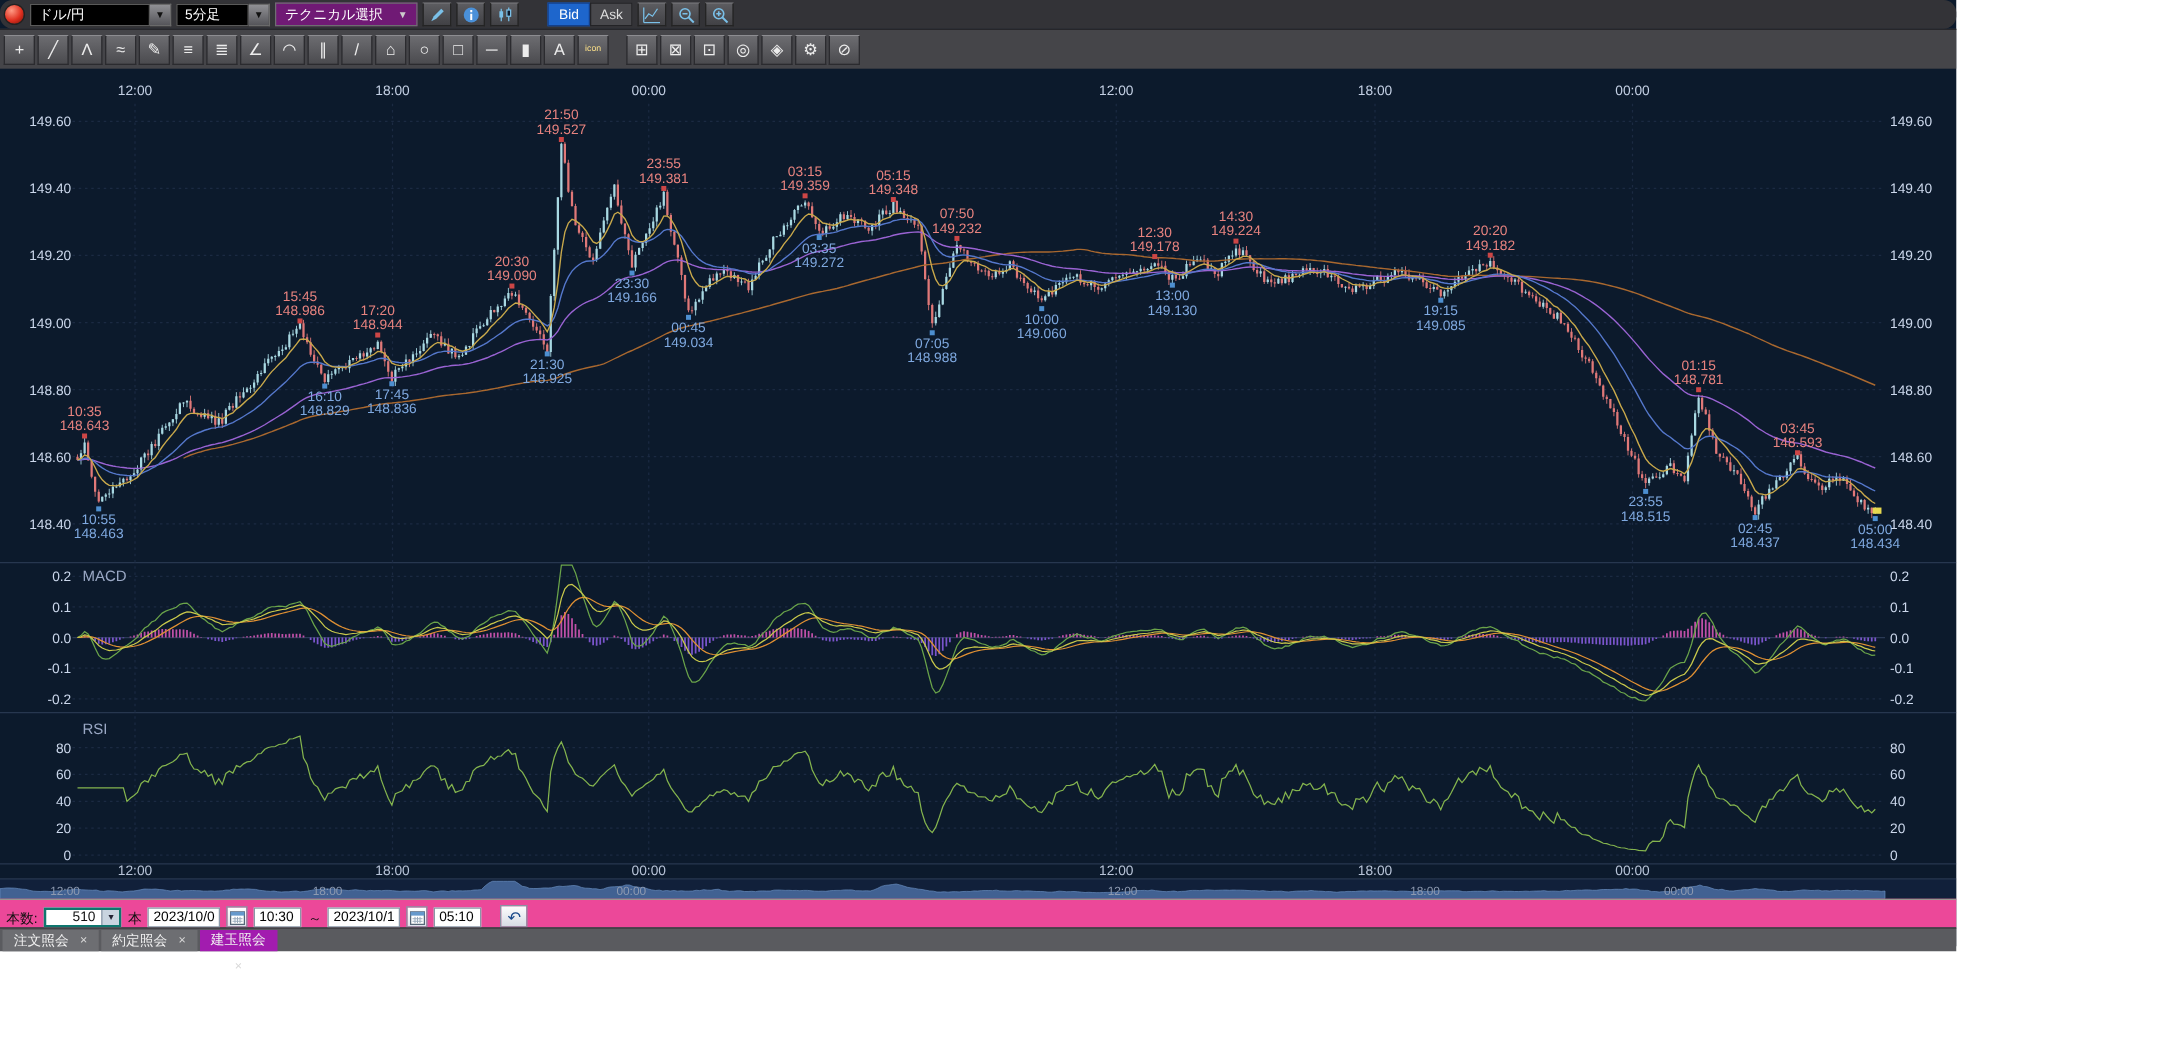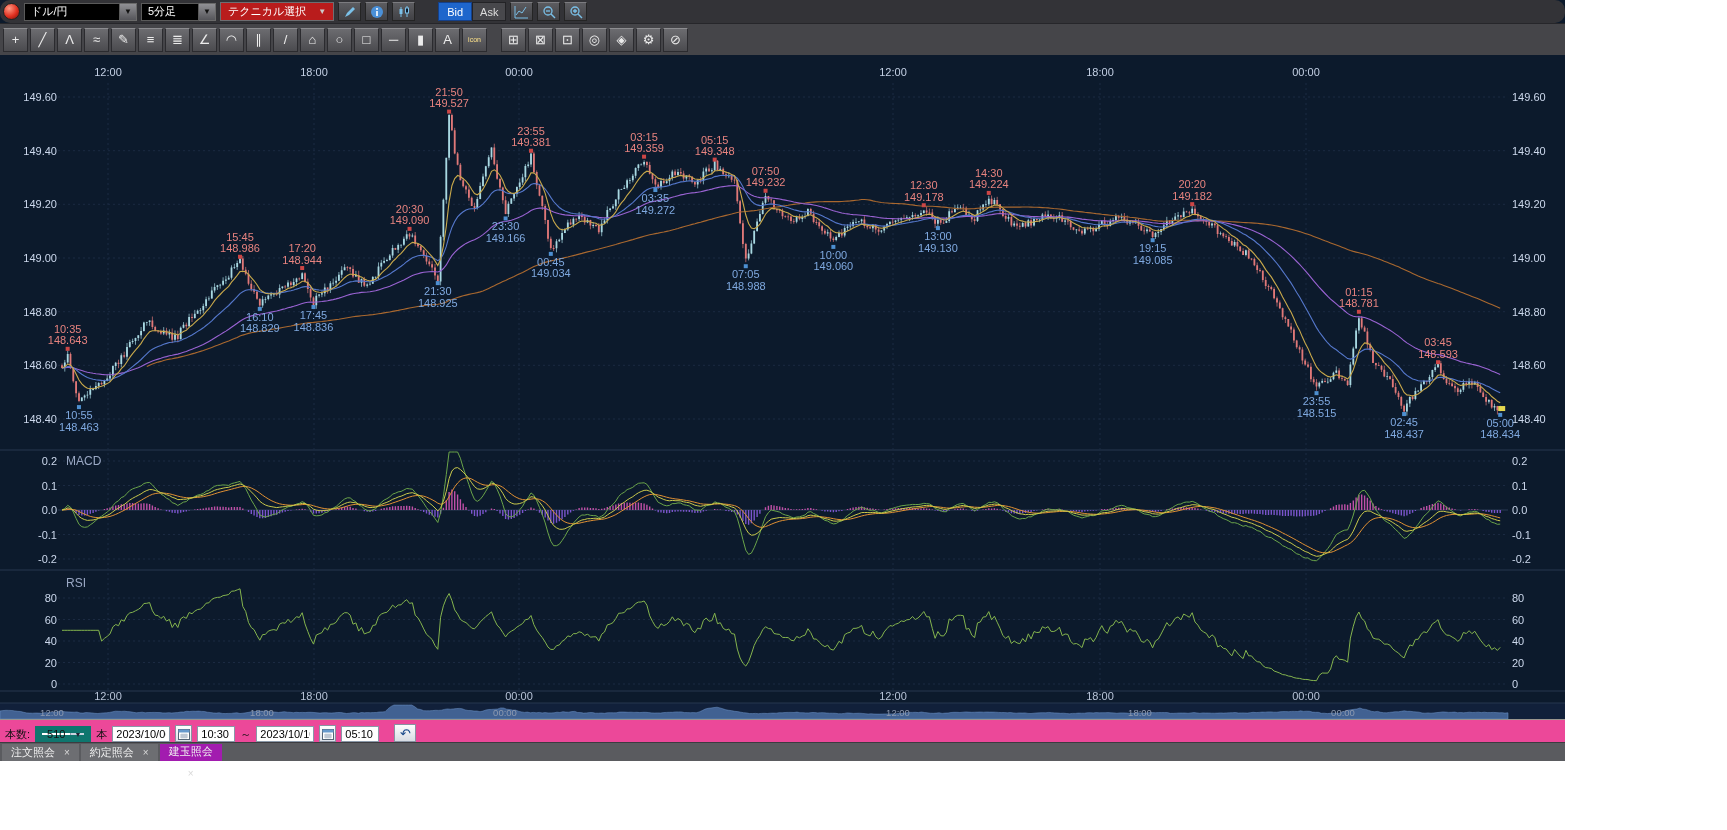--- a/index.html
+++ b/index.html
@@ -10,21 +10,21 @@
   
   .tb1{height:23px;background:#333337;display:flex;align-items:center;gap:4px;padding:0 3px;flex:none;border-radius:10px;}
   .logo{width:15px;height:15px;border-radius:50%;flex:none;
         background:radial-gradient(circle at 35% 30%,#ff9a84,#e03020 55%,#6e0f06);border:1px solid #222;}
   .ddl{display:flex;height:18px;flex:none;}
   .ddl-val{background:#000;color:#fff;font-size:11px;padding:2px 6px;border:1px solid #5a5a5a;display:flex;align-items:center;}
   .pair .ddl-val{min-width:82px}
   .tf .ddl-val{min-width:44px}
   .ddl-btn{width:16px;background:linear-gradient(#909094,#55555a);color:#111;font-size:8px;
            display:flex;align-items:center;justify-content:center;border:1px solid #6a6a6a;border-left:none;}
-  .tech{height:19px;background:#b91c1c;color:#fff;font-size:11px;border:1px solid #6e6e72;
+  .tech{height:19px;background:#701a75;color:#fff;font-size:11px;border:1px solid #6e6e72;
         display:flex;gap:12px;align-items:center;padding:0 7px;flex:none;cursor:default;}
   .tech .car{font-size:8px;color:#ccc}
   .ib{width:23px;height:19px;background:linear-gradient(#5c5c60,#414145);border:1px solid #242424;
       border-top-color:#7c7c80;display:flex;align-items:center;justify-content:center;padding:0;flex:none;}
   .bidask{display:flex;flex:none;margin-left:19px}
   .bid{background:#1e66cc;color:#fff;font-size:11px;height:19px;width:34px;border:1px solid #14408a;padding:0;}
   .ask{background:#48484c;color:#ddd;font-size:11px;height:19px;width:34px;border:1px solid #232326;padding:0;}
   
   .tb2{height:31px;background:#454549;display:flex;align-items:center;gap:2px;padding:0 3px;
        border-top:1px solid #26262a;flex:none;}
@@ -34,22 +34,22 @@
   .tool.gap{margin-left:12px}
   .tool .small-glyph{font-size:7px;color:#ffe38a}
   
   #chart-svg{display:block;flex:none;font-family:"Liberation Sans",sans-serif;}
   
   .cbar{height:22px;background:#ec4899;display:flex;align-items:flex-end;gap:5px;padding:0 5px;
         font-size:11px;color:#111;flex:none;border-top:1px solid #9a968e;}
   .txt{height:16px;border:1px solid #8a98a8;font-size:11px;padding:0 3px;background:#fff;
        font-family:"Liberation Sans",sans-serif;box-sizing:border-box;}
   .dateInp{width:58px}.timeInp{width:38px}
-  .numdd{display:flex;align-items:center;background:#fff;border:7px solid #0f766e;height:16px;
-         font-size:11px;padding-left:5px;box-sizing:border-box;}
+  .numdd{display:flex;align-items:center;background:#fff;border:2px solid #0f766e;height:16px;
+         font-size:11px;padding-left:21px;box-sizing:border-box;}
   .numdd .dd{background:#c9d4e0;font-size:7px;padding:0 3px;height:100%;display:flex;align-items:center;
              margin-left:5px;border-left:1px solid #8a98a8;color:#223;}
   .cal{width:17px;height:17px;padding:1px;background:linear-gradient(#ffffff,#dde2ea);
        border:1px solid #8893a2;display:flex;align-items:center;justify-content:center;flex:none;}
   .undo{width:22px;height:18px;margin-left:10px;background:linear-gradient(#fdfdfd,#d7dce4);
         border:1px solid #8893a2;color:#1a4a8a;font-size:13px;padding:0;line-height:1;flex:none;}
   
   .tabs{height:17px;background:#5a5b5f;display:flex;align-items:flex-end;gap:2px;padding:1px 0 0 2px;
         border-top:1px solid #3c3c40;flex:none;}
   .tab{height:17px;background:#6d6e72;color:#f0f0f0;font-size:11px;display:flex;align-items:center;

